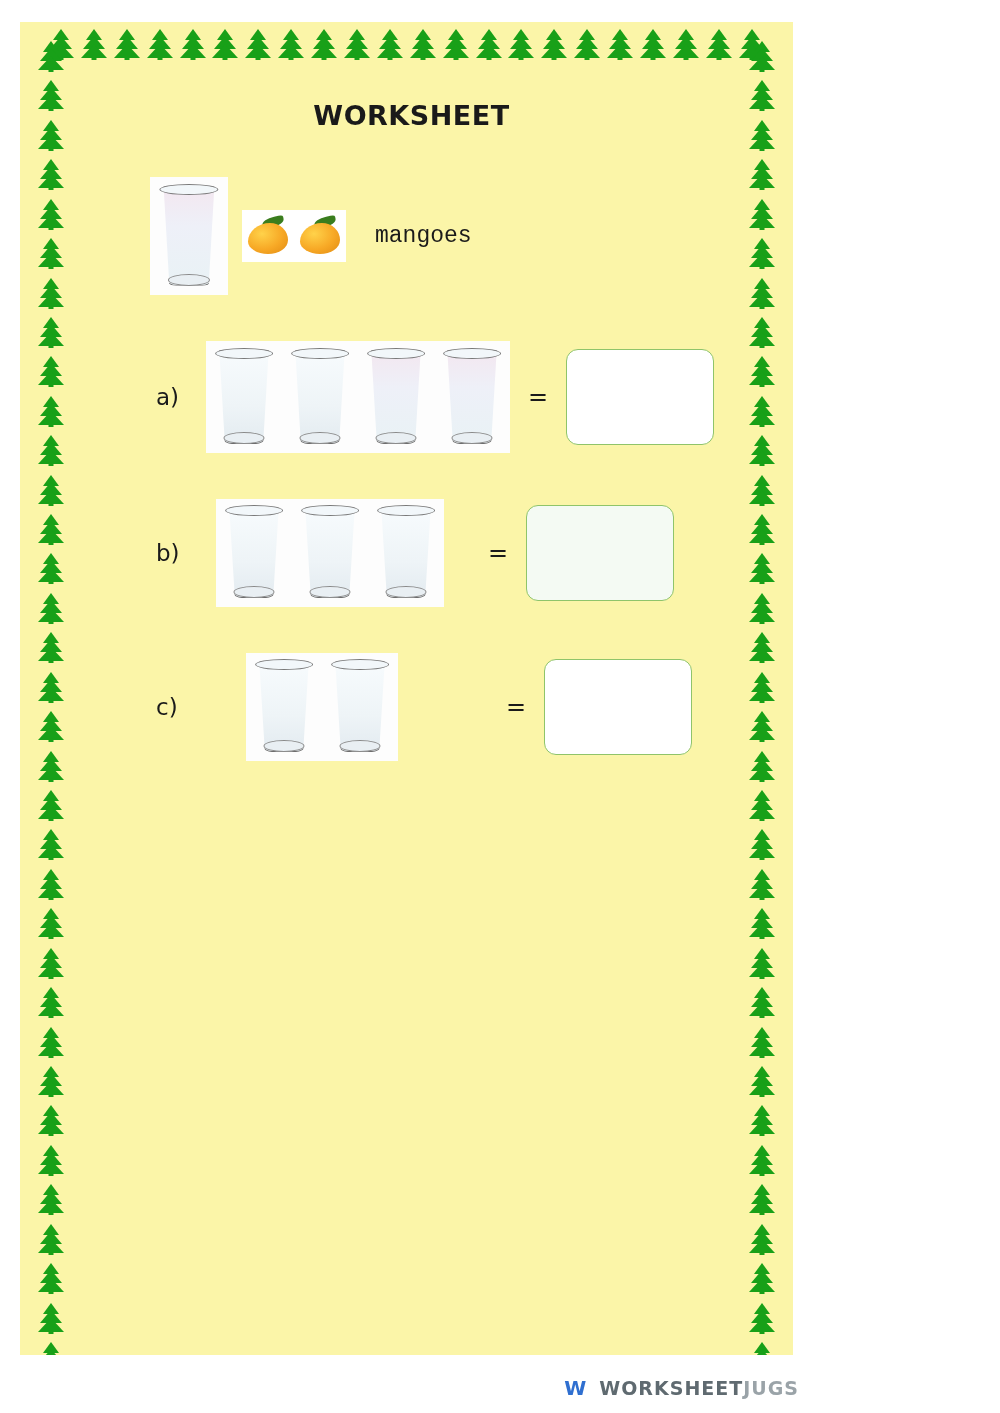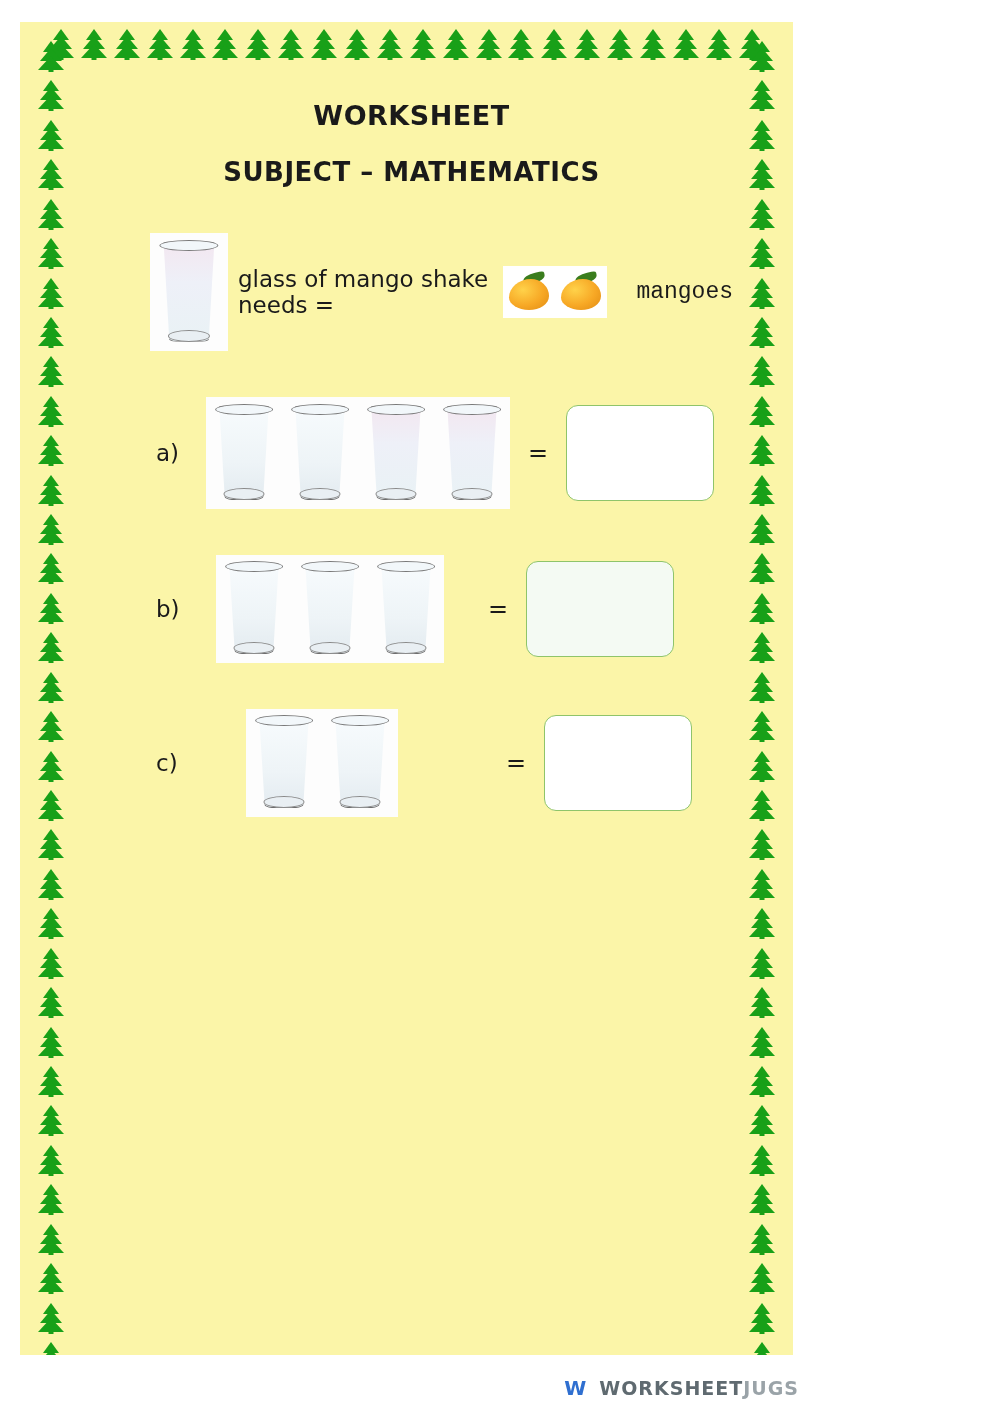--- a/index.html
+++ b/index.html
@@ -942,31 +942,29 @@
         <i class="t2"></i>
         <i class="t3"></i>
         <b></b>
       </div>
   </div>
 
   <div class="content">
 
     <div class="title-block">
       <div class="title-line l1">WORKSHEET</div>
-      <div class="title-line l2">SUBJECT – MATHEMATICS</div>
     </div>
 
 
     <div class="key-row">
       <div class="glass tint" style="width:78px;height:118px;">
         <div class="body"></div>
           <div class="rim"></div>
           <div class="base"></div>
       </div>
-      <div class="key-text">glass of mango shake needs =</div>
       <div class="key-mangoes">
         <div class="mango">
             <div class="leaf"></div>
             <div class="fruit"></div>
           </div>
         <div class="mango">
             <div class="leaf"></div>
             <div class="fruit"></div>
           </div>
       </div>

